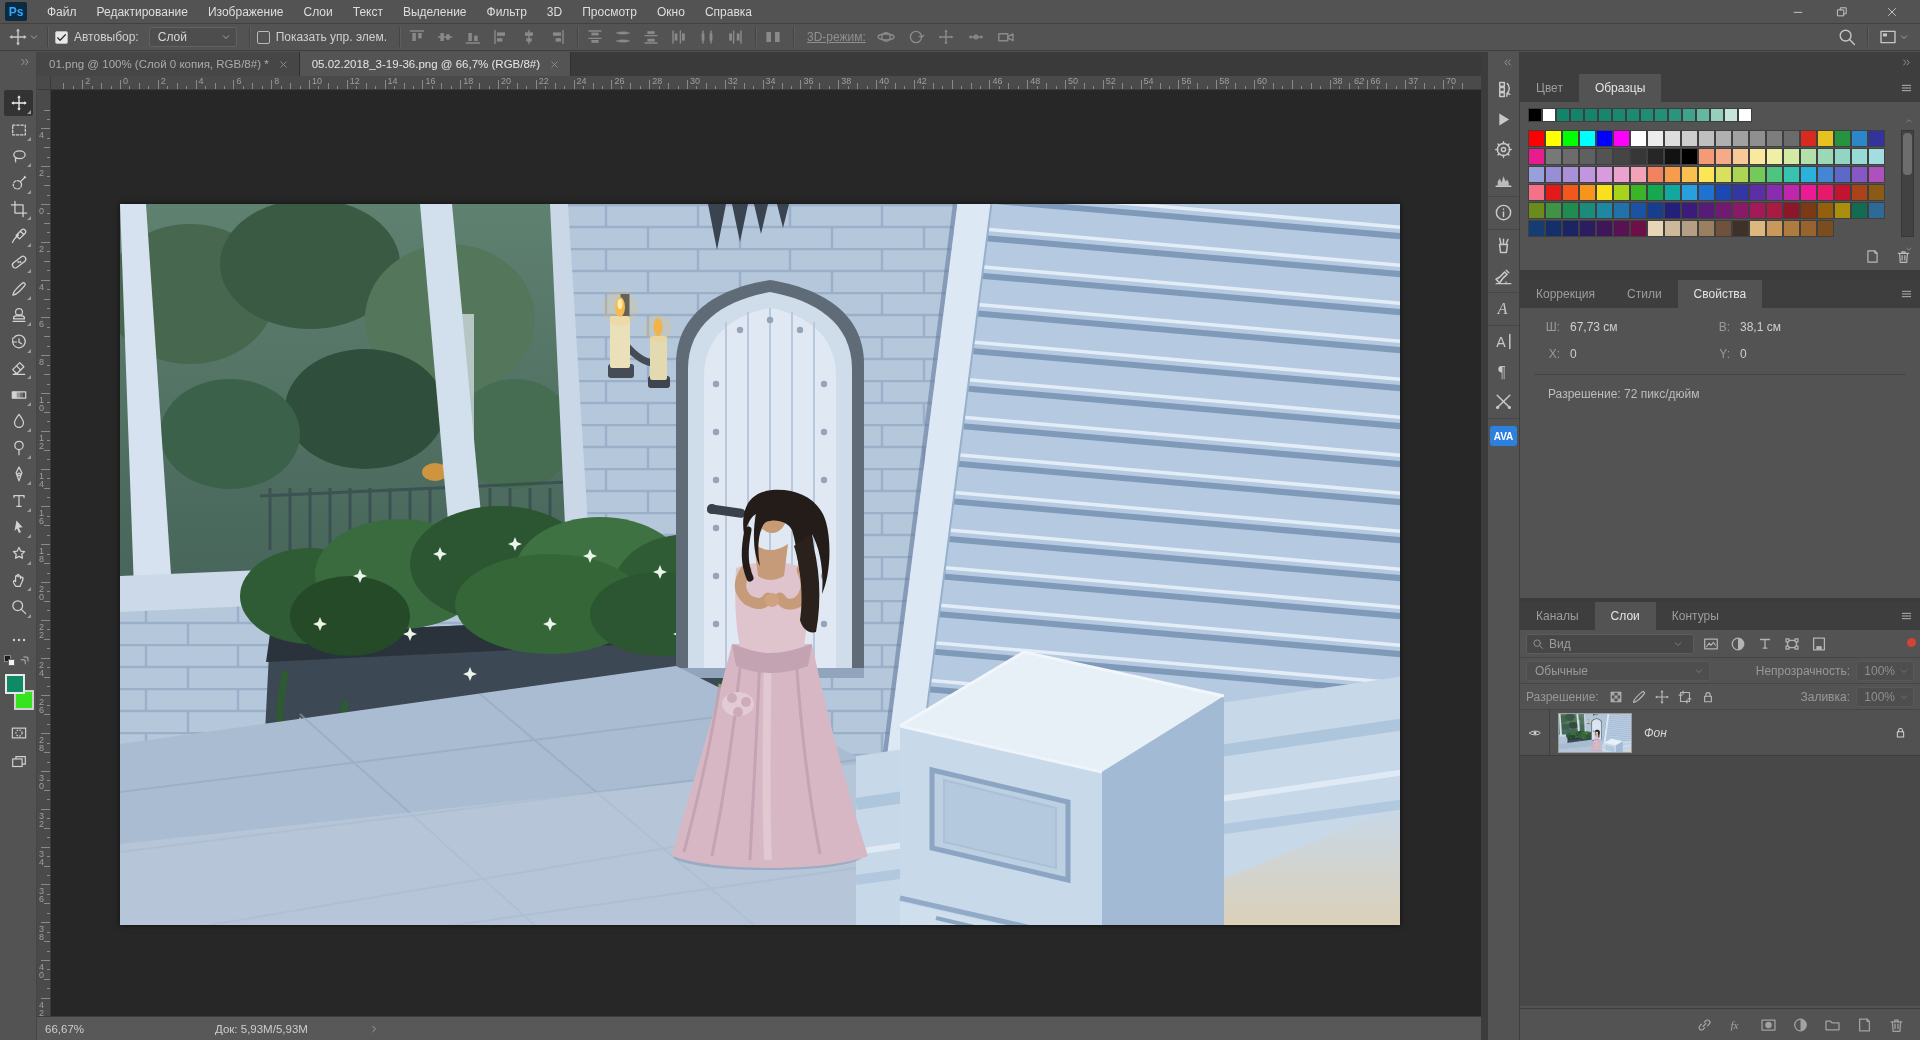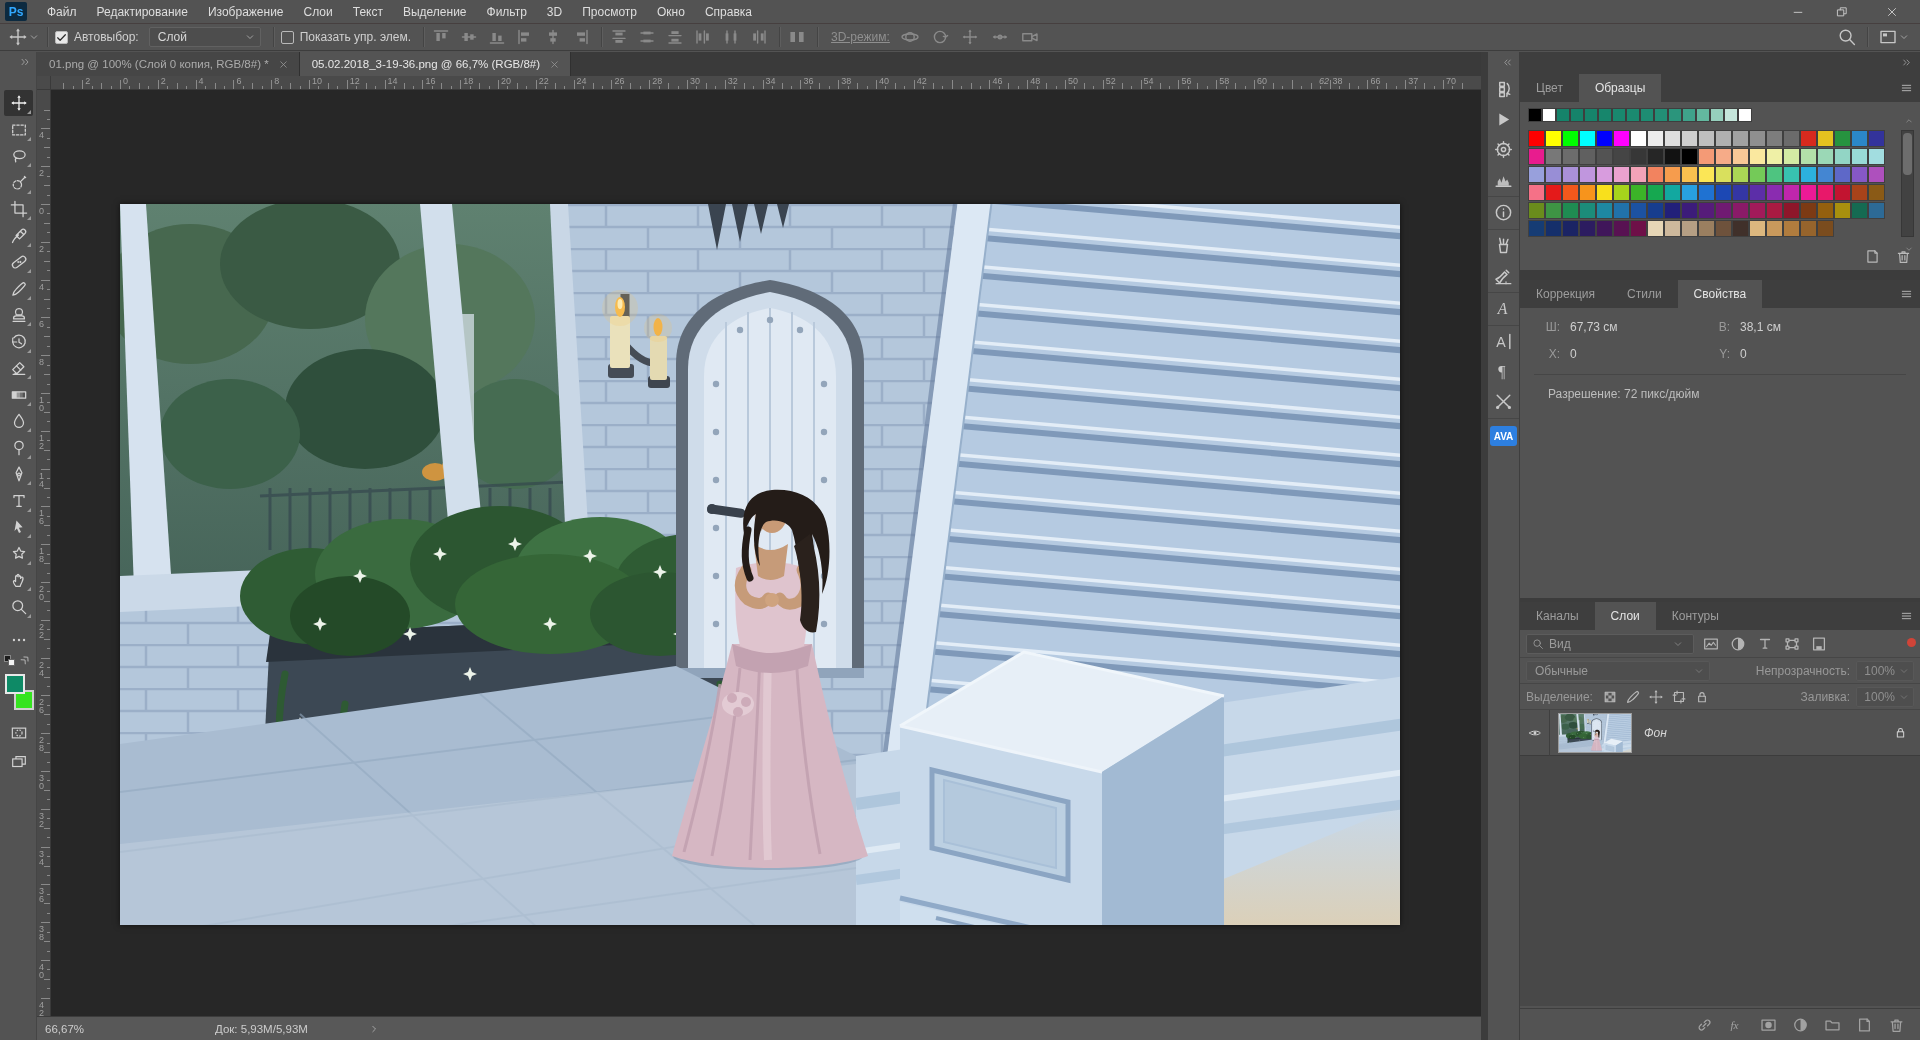--- a/index.html
+++ b/index.html
@@ -447,21 +447,21 @@
           <path d="M5.5 8 10 12.5 14.5 8"></path>
         </svg>
       </span>
     <span class="sep-v"></span>
     <span class="checkbox checked" id="cb-autoselect">
         <svg viewBox="0 0 20 20" fill="none" stroke="currentColor" stroke-width="1.4" stroke-linecap="round" stroke-linejoin="round">
           <path d="M3 10.5 7.5 15 17 5" stroke-width="2.2"></path>
         </svg>
       </span>
     <span>Автовыбор:</span>
-    <span class="dropdown" id="dd-autoselect" style="width:112px;margin-left:10px">
+    <span class="dropdown" id="dd-autoselect" style="width:88px;margin-left:10px">
       <span>Слой</span>
       <span class="icon chev">
           <svg viewBox="0 0 20 20" fill="none" stroke="currentColor" stroke-width="1.4" stroke-linecap="round" stroke-linejoin="round">
             <path d="M5.5 8 10 12.5 14.5 8"></path>
           </svg>
         </span>
     </span>
     <span class="sep-v" style="margin-left:12px"></span>
     <span class="checkbox" id="cb-controls"></span>
     <span>Показать упр. элем.</span>
@@ -971,21 +971,21 @@
       <div class="hnum" style="left: 1168.2px;">58</div>
       <div class="htick" style="left: 1174.65px; height: 3px;"></div>
       <div class="htick" style="left: 1184.1px; height: 6px;"></div>
       <div class="htick" style="left: 1193.55px; height: 3px;"></div>
       <div class="htick" style="left: 1203px; height: 9px;"></div>
       <div class="hnum" style="left: 1206px;">60</div>
       <div class="htick" style="left: 1212.45px; height: 3px;"></div>
       <div class="htick" style="left: 1221.9px; height: 6px;"></div>
       <div class="htick" style="left: 1231.35px; height: 3px;"></div>
       <div class="htick" style="left: 1240.8px; height: 9px;"></div>
-      <div class="hnum" style="left: 1268px; font-style: italic;">62</div>
+      <div class="hnum" style="left: 1303px; font-style: italic;">62</div>
       <div class="htick" style="left: 1250.25px; height: 3px;"></div>
       <div class="htick" style="left: 1259.7px; height: 6px;"></div>
       <div class="htick" style="left: 1269.15px; height: 3px;"></div>
       <div class="htick" style="left: 1278.6px; height: 9px;"></div>
       <div class="hnum" style="left: 1281.6px;">38</div>
       <div class="htick" style="left: 1288.05px; height: 3px;"></div>
       <div class="htick" style="left: 1297.5px; height: 6px;"></div>
       <div class="htick" style="left: 1306.95px; height: 3px;"></div>
       <div class="htick" style="left: 1316.4px; height: 9px;"></div>
       <div class="hnum" style="left: 1319.4px;">66</div>
@@ -1567,21 +1567,21 @@
         <span class="field">
           <span>100%</span>
           <span class="icon chev">
               <svg viewBox="0 0 20 20" fill="none" stroke="currentColor" stroke-width="1.4" stroke-linecap="round" stroke-linejoin="round">
                 <path d="M5.5 8 10 12.5 14.5 8"></path>
               </svg>
             </span>
         </span>
       </div>
       <div class="lrow" id="lock-row">
-        <span class="glabel" style="margin-right:8px">Выделение:</span>
+        <span class="glabel" style="margin-right:8px">Разрешение:</span>
         <span id="lock-btns" class="row">
             <span class="icon lock-btn">
               <svg viewBox="0 0 20 20" fill="none" stroke="currentColor" stroke-width="1.4" stroke-linecap="round" stroke-linejoin="round">
                 <rect x="4" y="4" width="12" height="12"></rect>
                 <path d="M4 4h4v4H4zM12 4h4v4h-4zM8 8h4v4H8zM4 12h4v4H4zM12 12h4v4h-4z" fill="currentColor" stroke="none" opacity=".8"></path>
               </svg>
             </span>
             <span class="icon lock-btn">
               <svg viewBox="0 0 20 20" fill="none" stroke="currentColor" stroke-width="1.4" stroke-linecap="round" stroke-linejoin="round">
                 <path d="M3.2 16.8c.4-3 1.6-4.6 3.4-6.4C9.8 7 13.6 3.6 15 3c1 .2 1.8 1 2 2-.6 1.4-4 5.2-7.4 8.4-1.8 1.8-3.4 3-6.4 3.4z"></path>

